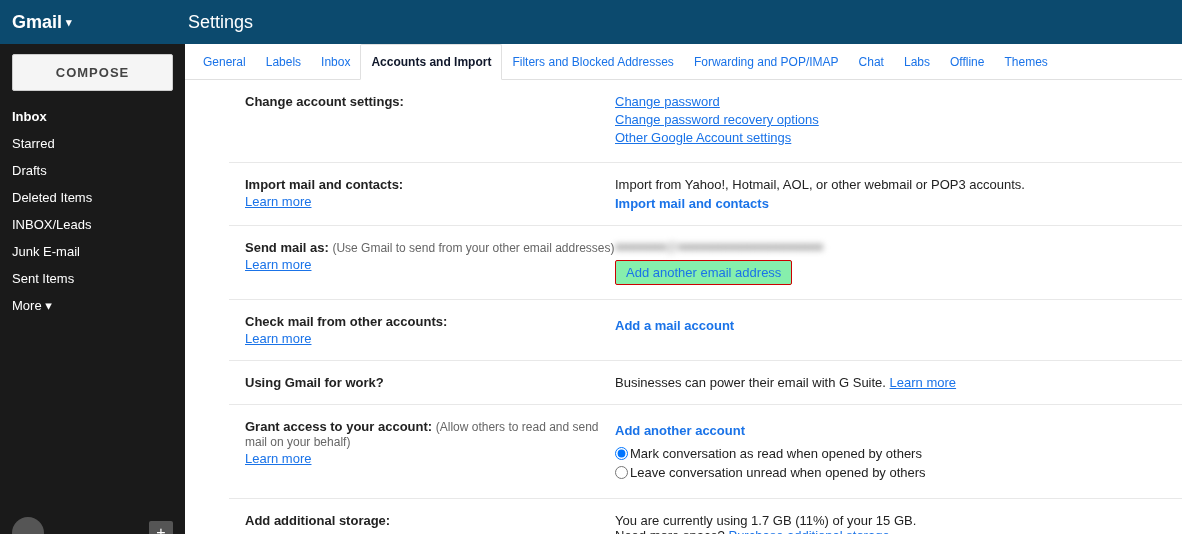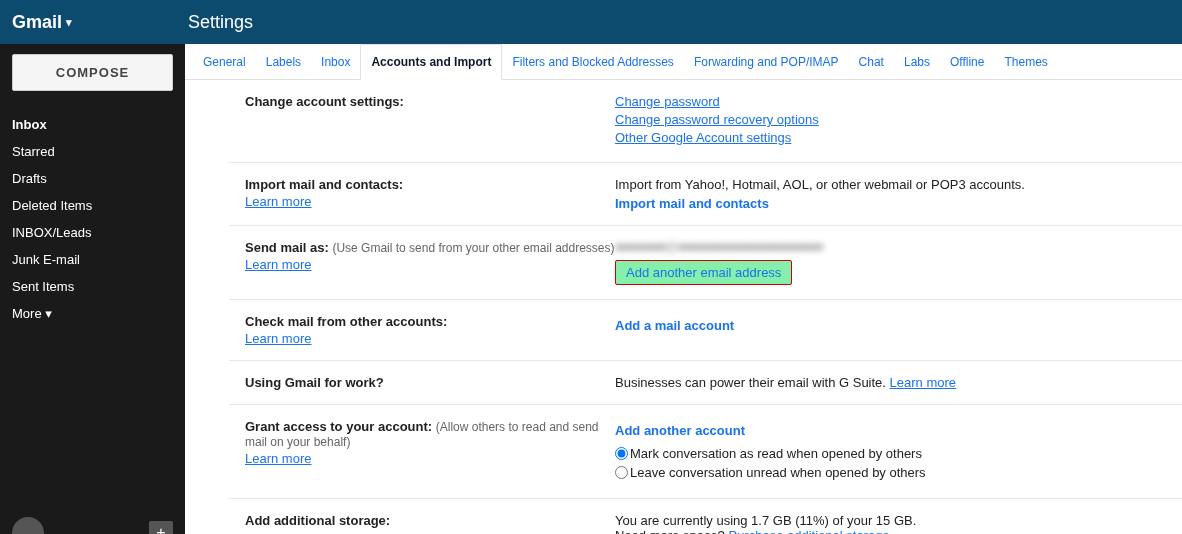--- a/index.html
+++ b/index.html
@@ -41,21 +41,21 @@
     
     .sidebar {
       background: #1a1a1a;
       width: 185px;
       min-width: 185px;
       padding-top: 10px;
       display: flex;
       flex-direction: column;
     }
     .compose-btn {
-      margin: 0 12px 20px 12px;
+      margin: 0 12px 12px 12px;
       background: #f5f5f5;
       border: 1px solid #ccc;
       border-radius: 2px;
       padding: 10px 20px;
       font-size: 13px;
       font-weight: bold;
       letter-spacing: 1px;
       color: #444;
       cursor: pointer;
       text-align: center;

